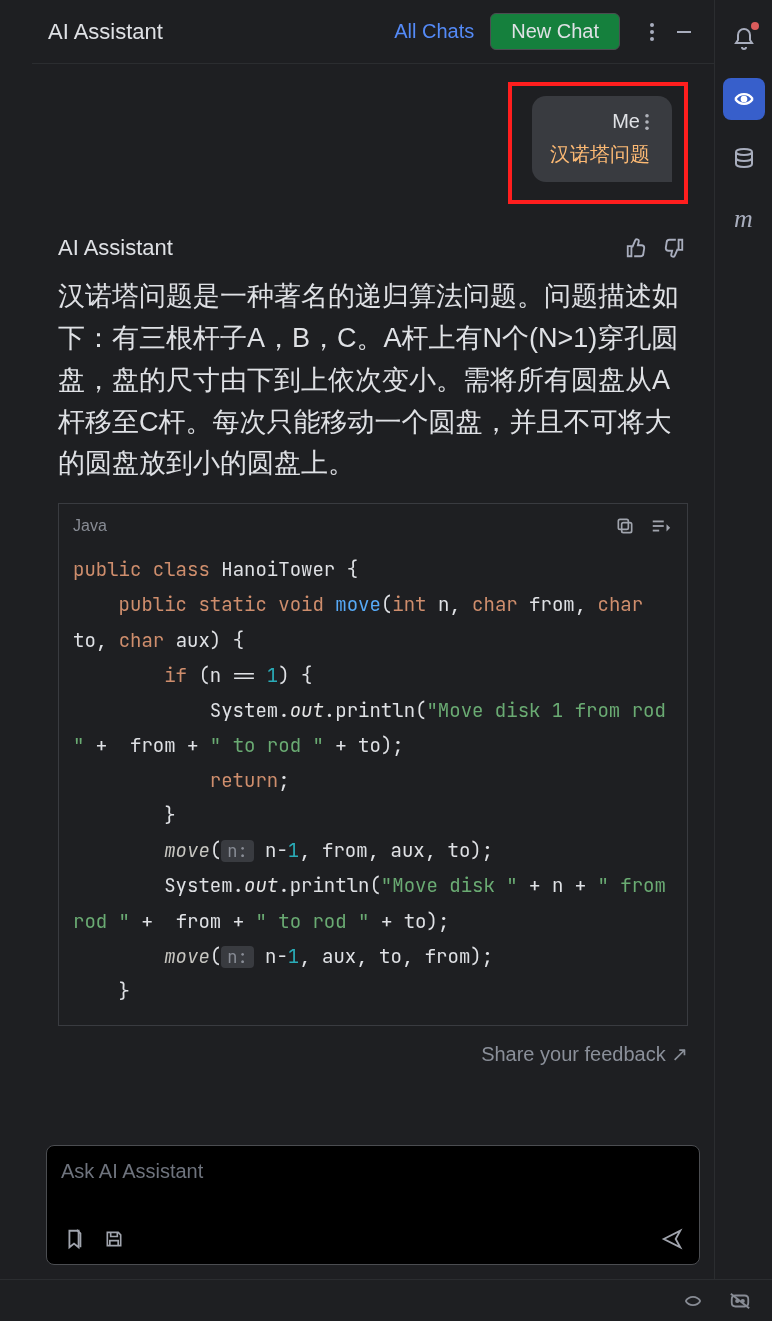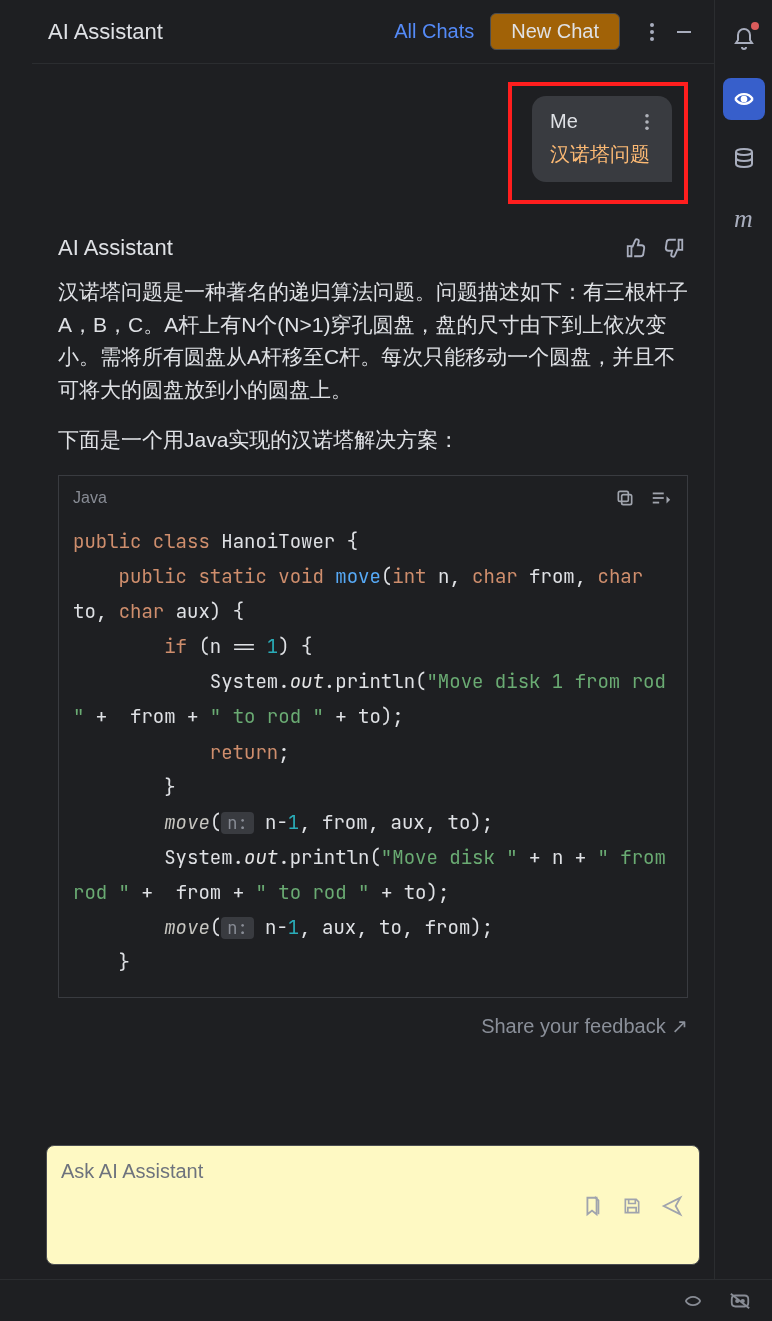--- a/index.html
+++ b/index.html
@@ -39,21 +39,21 @@
     flex: 1;
   }
   .all-chats {
     color: #548af7;
     font-size: 20px;
     margin-right: 16px;
     cursor: pointer;
     text-align: center;
   }
   .new-chat-btn {
-    background: #a16207;
+    background: #15803d;
     border: 1px solid #4b4d51;
     color: #dfe1e5;
     font-size: 20px;
     padding: 6px 20px;
     border-radius: 6px;
     cursor: pointer;
     margin-right: 14px;
   }
   .header-icon {
     width: 28px;
@@ -114,35 +114,35 @@
   .user-bubble {
     background: #393b40;
     border-radius: 14px 14px 0 14px;
     padding: 14px 18px;
     color: #dfe1e5;
     width: 140px;
   }
   .user-bubble-head {
     display: flex;
     align-items: center;
-    justify-content: space-between;
+    justify-content: flex-end;
     margin-bottom: 8px;
   }
   .user-name { font-size: 20px; font-weight: 500; }
   .user-msg { font-size: 20px; color: #fdba74; }
   .assistant-block { }
   .assistant-head {
     display: flex;
     align-items: center;
     margin-bottom: 14px;
   }
   .assistant-name { font-size: 22px; font-weight: 500; flex: 1; }
   .thumb { width: 28px; height: 28px; margin-left: 10px; color:#a8adbd; cursor:pointer; display:flex;align-items:center;justify-content:center;}
   .assistant-text {
-    font-size: 21px;
+    font-size: 27px;
     line-height: 1.55;
     color: #dfe1e5;
     margin-bottom: 18px;
   }
   .code-block {
     background: #1e1f22;
     border: 1px solid #393b40;
     border-radius: 0;
     overflow: hidden;
     margin-bottom: 16px;
@@ -180,21 +180,22 @@
   }
   .input-area {
     padding: 6px 14px 14px 14px;
   }
   .input-box {
     border: 1px solid #4b4d51;
     border-radius: 8px;
     padding: 14px 14px 12px 14px;
     min-height: 120px;
     display: flex;
-    background: #fef9c3;
+    flex-direction: column;
+    background: #000000;
   }
   .input-placeholder {
     color: #6e737d;
     font-size: 20px;
     flex: 1;
   }
   .input-bottom {
     display: flex;
     align-items: center;
   }
@@ -262,21 +263,20 @@
                 <path d="M7 10v11H3V10h4zm3 11h7a3 3 0 0 0 3-3l1-6a3 3 0 0 0-3-3h-4l1-4a2 2 0 0 0-4-1l-3 7"></path>
               </svg>
           </div>
           <div class="thumb">
             <svg width="22" height="22" viewBox="0 0 24 24" fill="none" stroke="currentColor" stroke-width="2">
                 <path d="M17 14V3h4v11h-4zm-3-11H7a3 3 0 0 0-3 3l-1 6a3 3 0 0 0 3 3h4l-1 4a2 2 0 0 0 4 1l3-7"></path>
               </svg>
           </div>
         </div>
         <div class="assistant-text">汉诺塔问题是一种著名的递归算法问题。问题描述如下：有三根杆子A，B，C。A杆上有N个(N&gt;1)穿孔圆盘，盘的尺寸由下到上依次变小。需将所有圆盘从A杆移至C杆。每次只能移动一个圆盘，并且不可将大的圆盘放到小的圆盘上。</div>
-        <div class="assistant-text">下面是一个用Java实现的汉诺塔解决方案：</div>
 
         <div class="code-block">
           <div class="code-head">
             <span class="code-head-lang">Java</span>
             <span class="code-head-icon">
               <svg width="20" height="20" viewBox="0 0 24 24" fill="none" stroke="currentColor" stroke-width="2">
                   <rect x="8" y="8" width="12" height="12" rx="2"></rect>
                   <rect x="4" y="4" width="12" height="12" rx="2"></rect>
                 </svg>
             </span>

